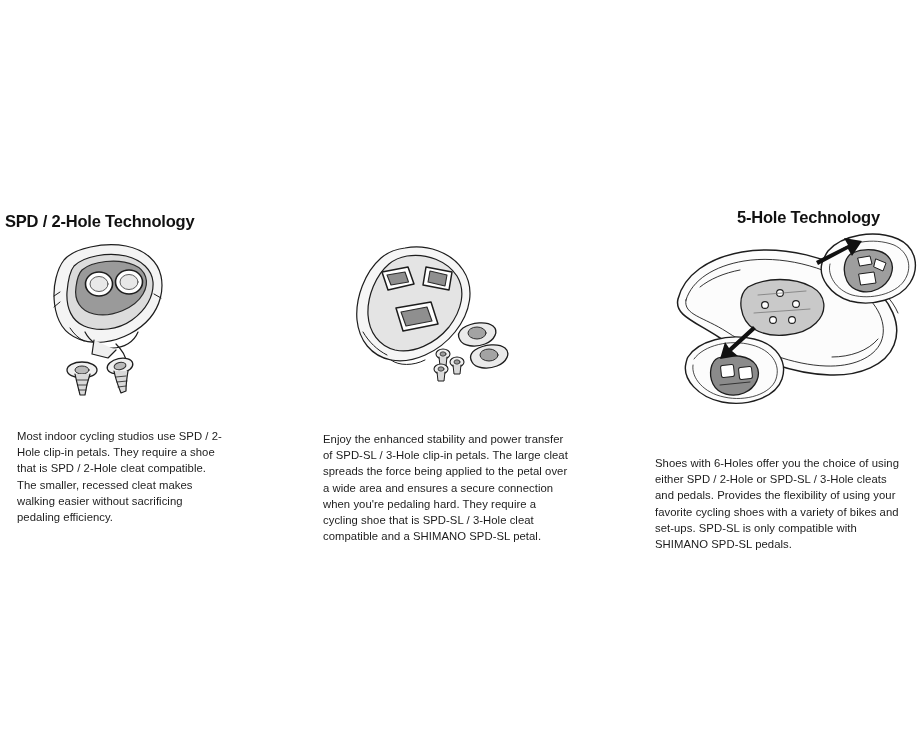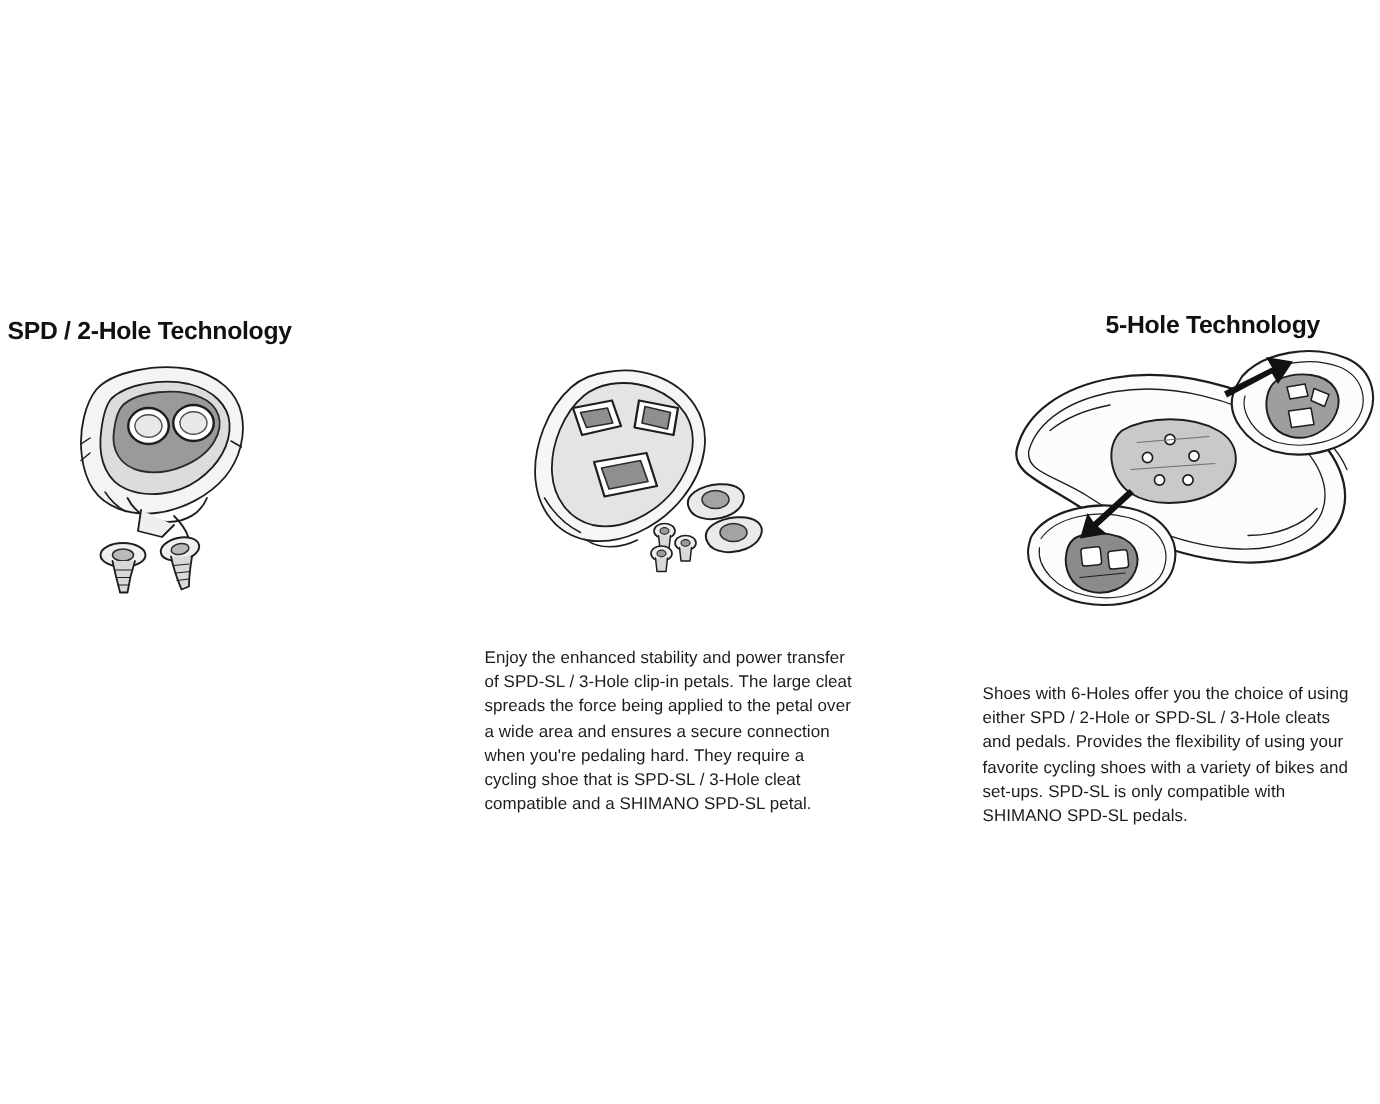--- a/index.html
+++ b/index.html
@@ -113,20 +113,21 @@
 
           <ellipse cx="90" cy="134" rx="13" ry="7.5" fill="#f0f0f0" stroke="#1d1d1d" stroke-width="1.3" transform="rotate(-12 90 134)"></ellipse>
           <ellipse cx="90" cy="134" rx="6" ry="3.6" fill="#b9b9b9" stroke="#2b2b2b" stroke-width="1" transform="rotate(-12 90 134)"></ellipse>
           <path d="M84 139 C86 149, 89 156, 91 161 L96 159 C96 152, 97 145, 98 139" fill="#d9d9d9" stroke="#1d1d1d" stroke-width="1.2"></path>
           <path d="M86 145 L96 144 M87 150 L97 149 M88 155 L96 154" stroke-width="0.8"></path>
         </g>
       </svg>
     </div>
 
     <div class="panel-title">SPD / 2-Hole Technology</div>
+    <p class="panel-body">Most indoor cycling studios use SPD / 2-Hole clip-in petals.  They require a shoe that is SPD / 2-Hole cleat compatible.  The smaller, recessed cleat makes walking easier without sacrificing pedaling efficiency.</p>
   </section>
 
   <section class="panel panel-spdsl">
 
     <div class="art art-spdsl">
       <svg width="210" height="170" viewBox="0 0 210 170" xmlns="http://www.w3.org/2000/svg">
         <g fill="none" stroke="#1d1d1d" stroke-width="1.2" stroke-linejoin="round" stroke-linecap="round">
 
           <path d="M70 12 C92 8, 116 16, 128 34 C140 52, 136 76, 120 96
                    C104 116, 78 128, 56 124 C36 120, 24 104, 22 84

